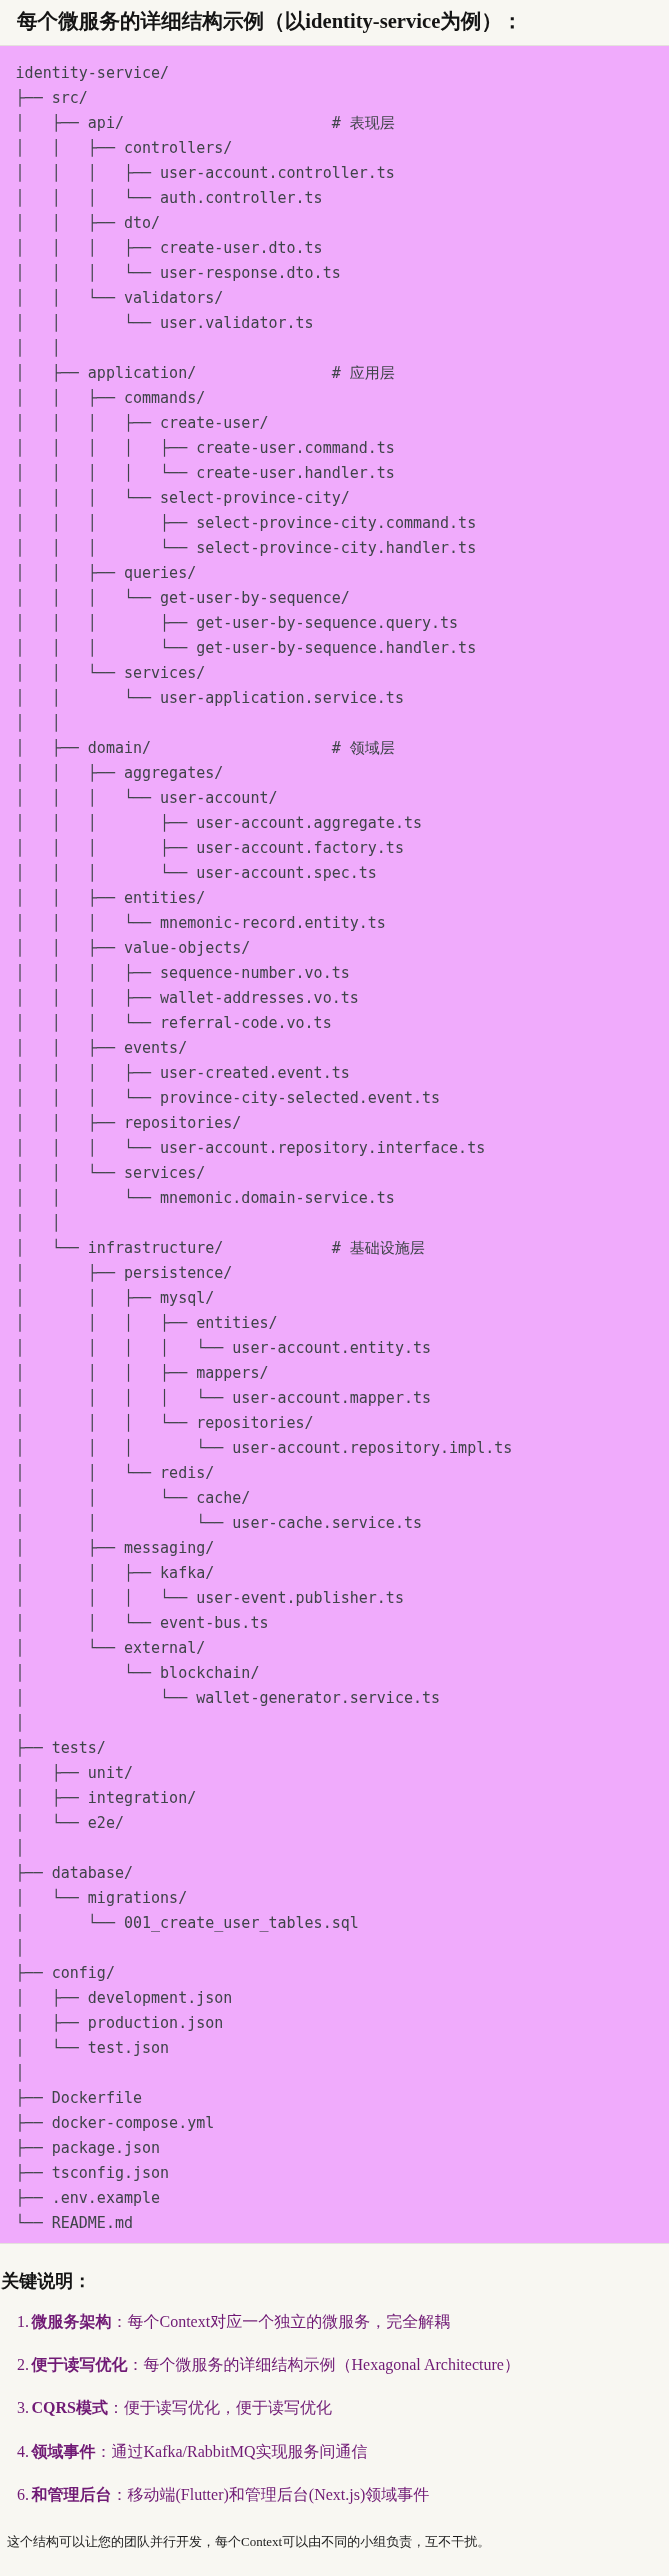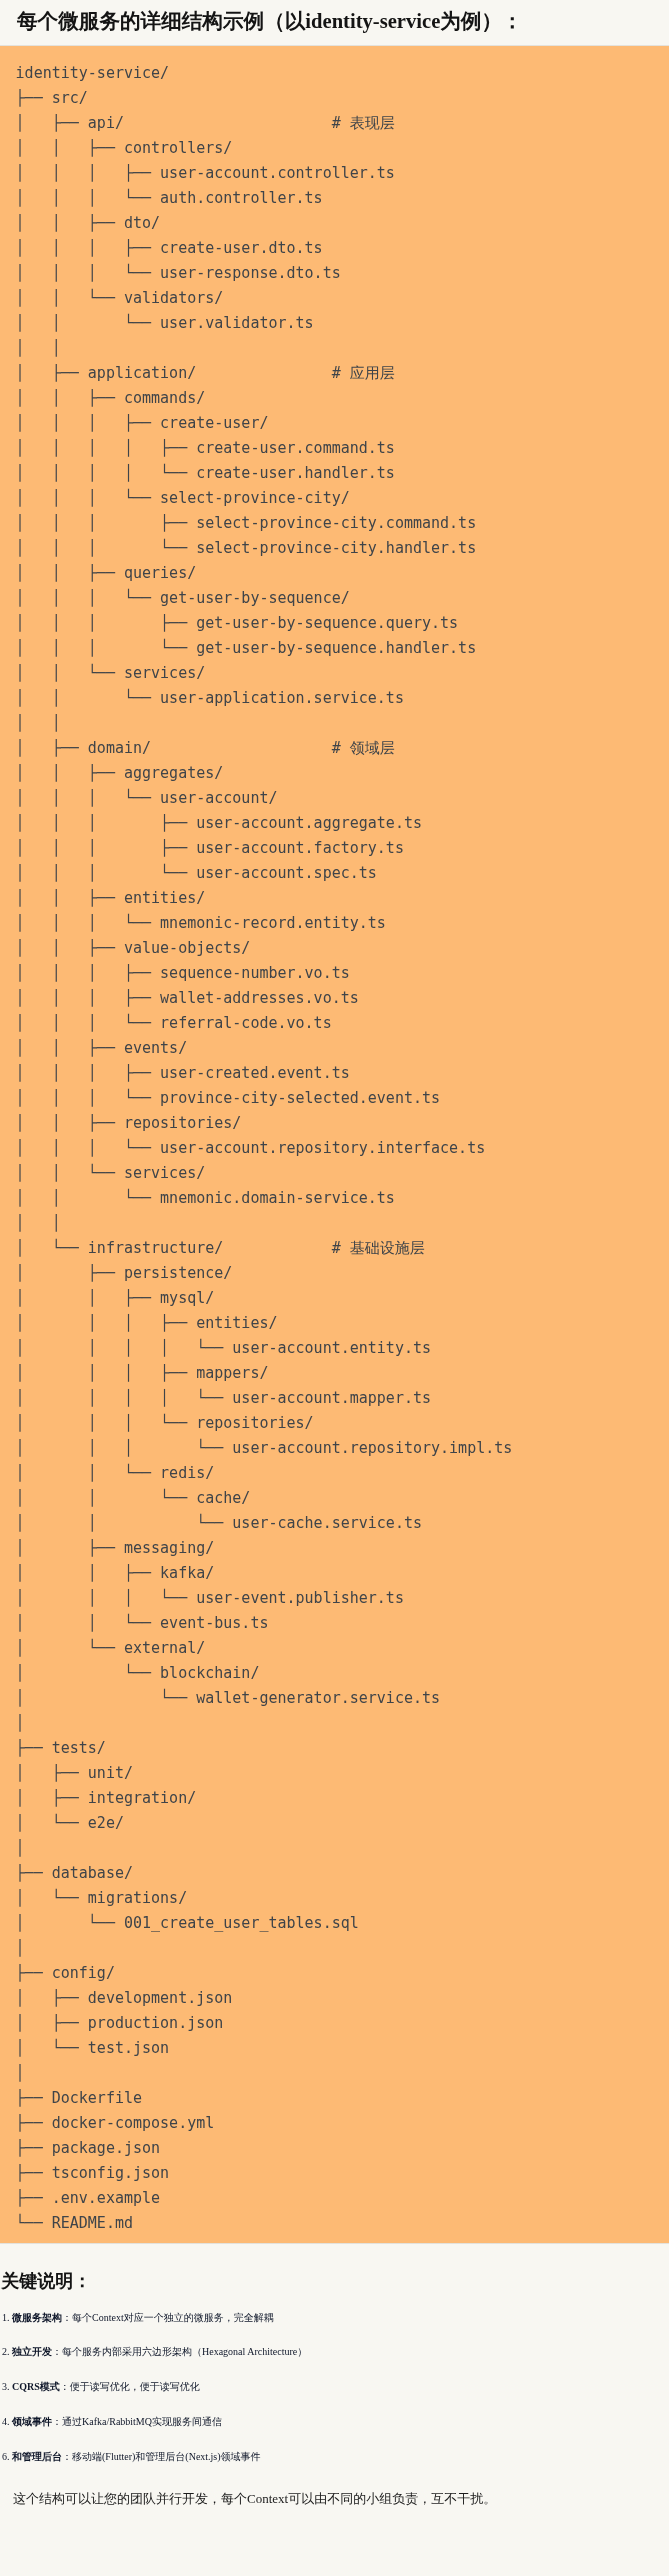--- a/index.html
+++ b/index.html
@@ -18,21 +18,21 @@
     font-family: "Liberation Serif", serif;
     font-weight: 700;
     font-size: 20.6px;
     line-height: 1.32;
     color: #141414;
     margin: 7.5px 12.5px 10px 0;
     padding-left: 17px;
     letter-spacing: 0px;
   }
   .code-block {
-    background: #fdba74;
+    background: #f0abfc;
     border-top: 0.6px solid #e4e2dc;
     border-bottom: 0.6px solid #e4e2dc;
     padding: 15px 11.3px 7.5px 15.6px;
     overflow: hidden;
   }
   .code-block pre {
     margin: 0;
     font-family: "DejaVu Sans Mono", "Liberation Mono", monospace;
     font-size: 15px;
     line-height: 25px;
@@ -45,38 +45,38 @@
     font-size: 18px;
     color: #141414;
     margin: 25px 0 17.5px 0;
     padding-left: 1.3px;
   }
   .notes-list {
     margin: 0;
     padding: 0;
   }
   .note-item {
-    font-size: 10px;
+    font-size: 16px;
     line-height: 1.42;
     margin: 0 0 20.6px 0;
-    padding-left: 2px;
-    color: #0f172a;
+    padding-left: 17px;
+    color: #701a75;
   }
   .note-num {
     display: inline-block;
     margin-right: 2.5px;
   }
   .note-label {
     font-weight: 700;
   }
   .footer-note {
     font-size: 13px;
     line-height: 1.45;
     margin: 26px 0 0 0;
-    padding-left: 13px;
+    padding-left: 7px;
     color: #1c1c1c;
   }
 </style>
 </head>
 <body>
 
 <h1 class="page-title">每个微服务的详细结构示例（以identity-service为例）：</h1>
 
 <div class="code-block">
   <pre>identity-service/
@@ -165,20 +165,20 @@
 ├── package.json
 ├── tsconfig.json
 ├── .env.example
 └── README.md</pre>
 </div>
 
 <h2 class="notes-heading">关键说明：</h2>
 
 <div class="notes-list">
     <div class="note-item"><span class="note-num">1.</span><span class="note-label">微服务架构</span><span class="note-text">：每个Context对应一个独立的微服务，完全解耦</span></div>
-    <div class="note-item"><span class="note-num">2.</span><span class="note-label">独立开发</span><span class="note-text">：每个服务内部采用六边形架构（Hexagonal Architecture）</span></div>
+    <div class="note-item"><span class="note-num">2.</span><span class="note-label">便于读写优化</span><span class="note-text">：每个微服务的详细结构示例（Hexagonal Architecture）</span></div>
     <div class="note-item"><span class="note-num">3.</span><span class="note-label">CQRS模式</span><span class="note-text">：便于读写优化，便于读写优化</span></div>
     <div class="note-item"><span class="note-num">4.</span><span class="note-label">领域事件</span><span class="note-text">：通过Kafka/RabbitMQ实现服务间通信</span></div>
     <div class="note-item"><span class="note-num">6.</span><span class="note-label">和管理后台</span><span class="note-text">：移动端(Flutter)和管理后台(Next.js)领域事件</span></div>
   </div>
 
 <p class="footer-note">这个结构可以让您的团队并行开发，每个Context可以由不同的小组负责，互不干扰。</p>
 
 
 </body></html>

